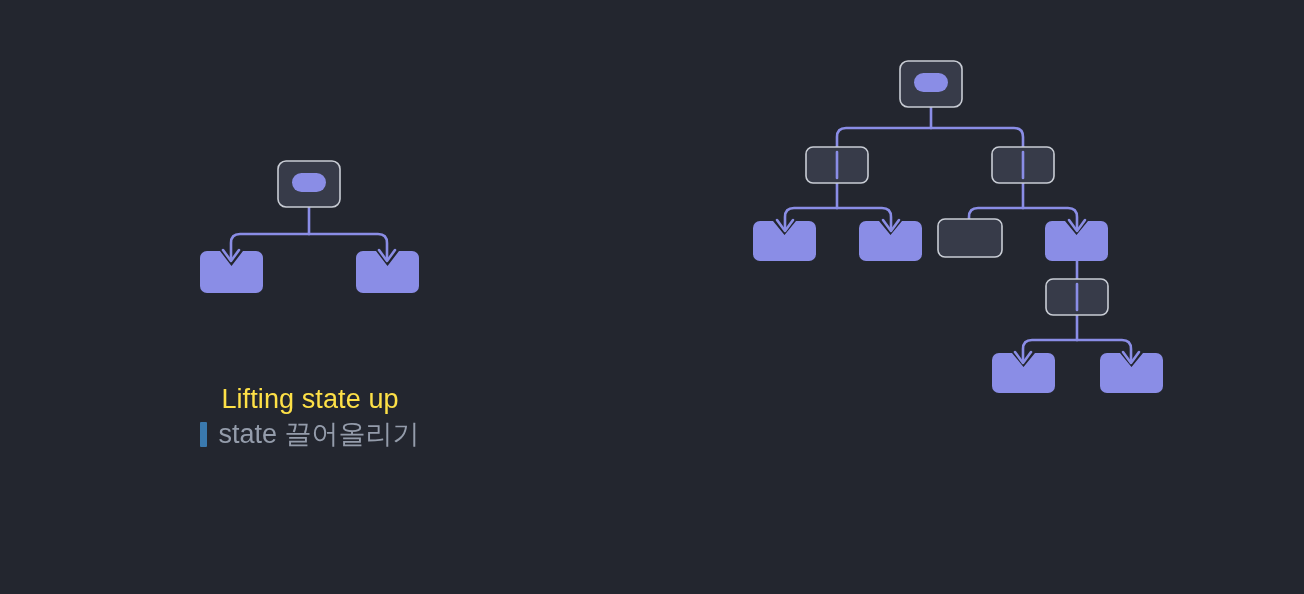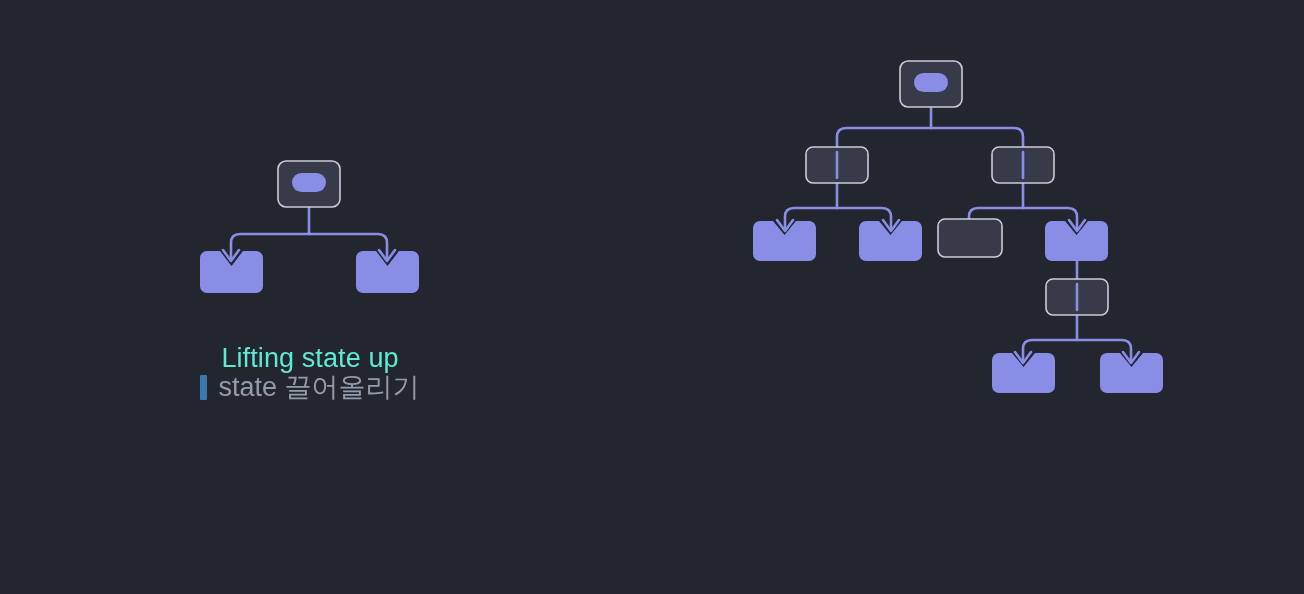--- a/index.html
+++ b/index.html
@@ -30,27 +30,28 @@
   }
   .caption {
     position: absolute;
     text-align: center;
     line-height: 1.06;
     white-space: nowrap;
   }
   .caption .title-en {
     display: block;
     font-size: 27px;
-    color: #5eead4;
+    color: #fde047;
     letter-spacing: 0.1px;
     font-weight: 400;
+    margin-top: 41px;
   }
   .caption .title-ko-row {
     display: block;
-    margin-top: 0;
+    margin-top: 6px;
     font-size: 27px;
     color: #949cab;
     font-weight: 400;
   }
   .accent-bar {
     display: inline-block;
     width: 7px;
     height: 25px;
     background: #3a79ae;
     vertical-align: -4px;

